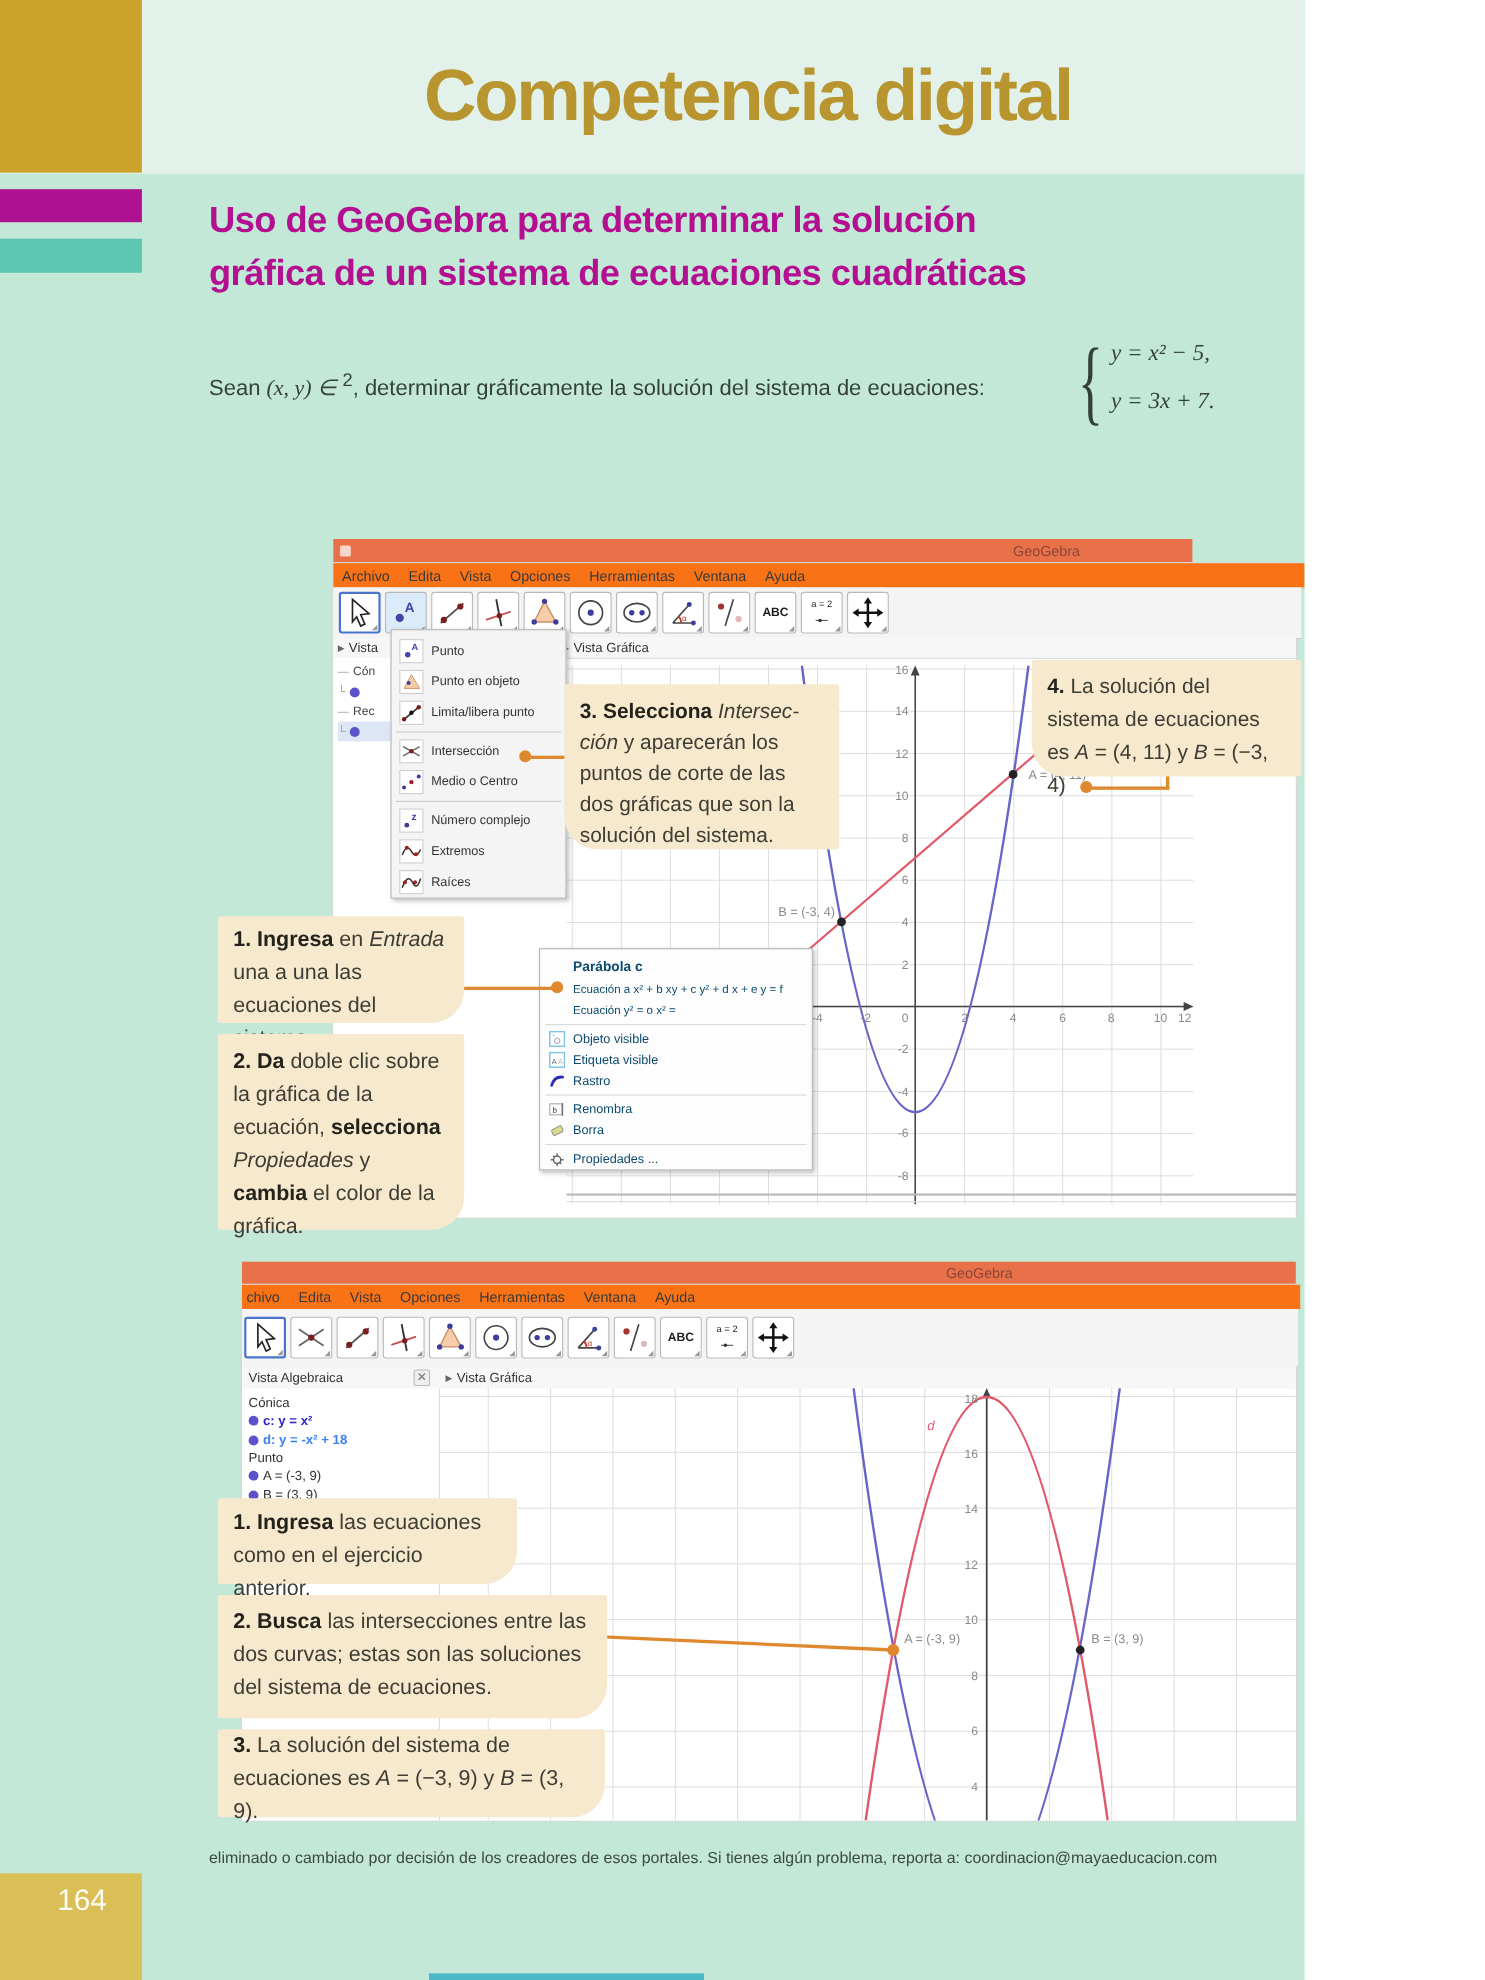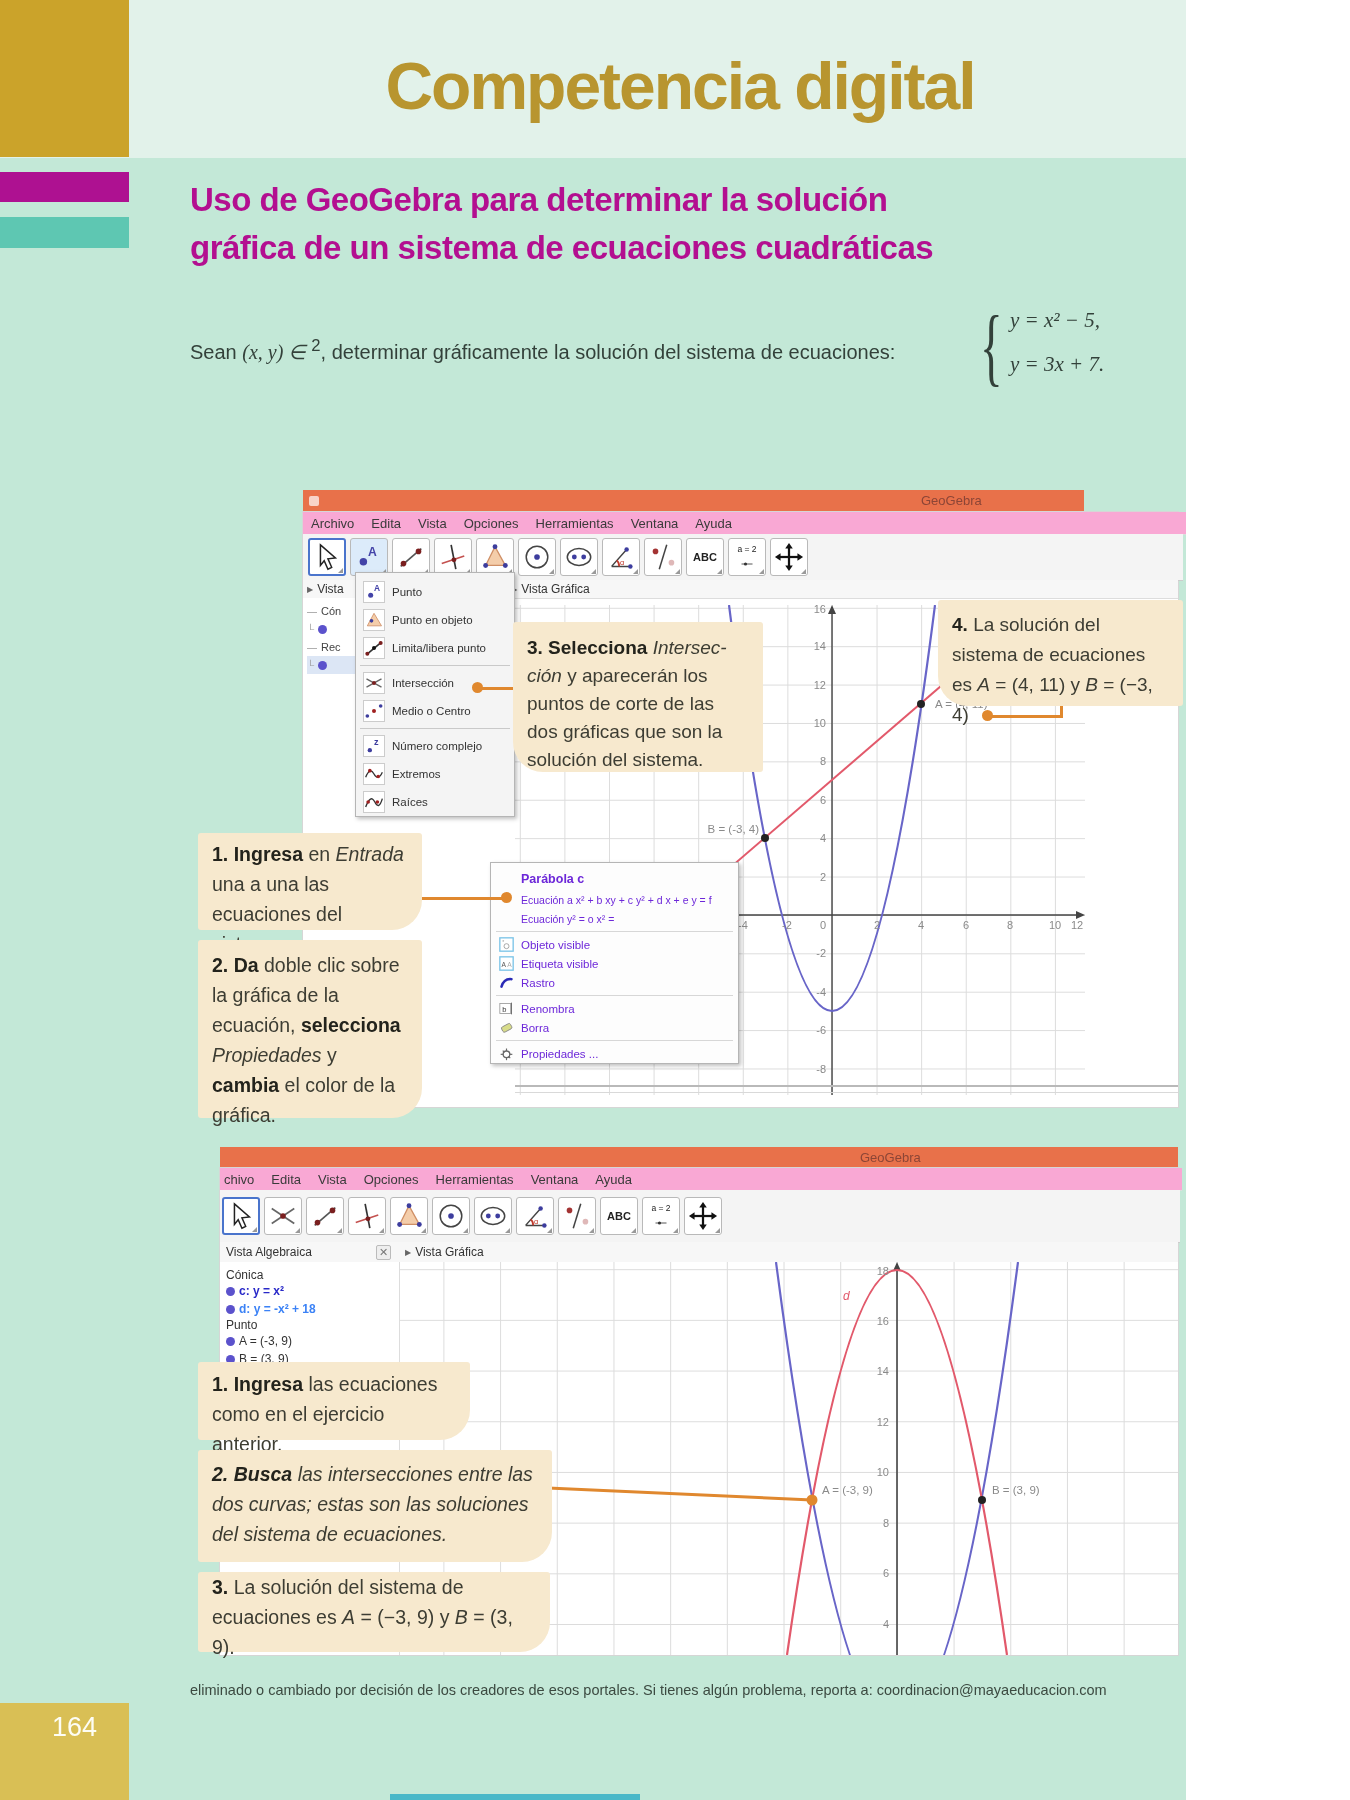--- a/index.html
+++ b/index.html
@@ -14,21 +14,21 @@
   .heading{left:190px;top:176px;font-size:33px;font-weight:bold;letter-spacing:-.5px;line-height:48px;color:#b30f90;white-space:nowrap;}
   .intro{left:190px;top:336px;font-size:20px;color:#33413a;white-space:nowrap;}
   .mathit{font-family:"Liberation Serif",serif;font-style:italic;}
   .brace{left:980px;top:296px;font-family:"Liberation Serif",serif;font-size:86px;font-weight:300;color:#33413a;transform:scaleX(.55);transform-origin:left center;}
   .eq{left:1010px;font-family:"Liberation Serif",serif;font-style:italic;font-size:21px;color:#33413a;white-space:nowrap;}
   
   .win{background:transparent;}
   .titlebar{background:#e8714a;}
   .wtitle{font-size:13px;color:#8c4536;}
   .winbody{background:#fff;box-shadow:0 0 0 1px #d6d6d6;}
-  .menubar{background:#f9a8d4;border-bottom:1px solid #ddd;display:flex;align-items:center;padding-left:8px;}
+  .menubar{background:#f97316;border-bottom:1px solid #ddd;display:flex;align-items:center;padding-left:8px;}
   .menu-item{font-size:13px;color:#3a3a3a;margin-right:17px;white-space:nowrap;}
   .toolbar{background:#f4f4f4;border-bottom:1px solid #ccc;display:flex;align-items:center;padding-left:5px;gap:4px;}
   .tbtn{width:38px;height:38px;background:#fff;border:1px solid #b9b9b9;border-radius:3px;position:relative;display:flex;align-items:center;justify-content:center;box-sizing:border-box;flex:0 0 auto;}
   .tbtn.sel{border:2px solid #4a74cc;}
   .tbtn.open{background:#dcebfa;}
   .tbtn svg{width:30px;height:30px;}
   .tbtn .caret{position:absolute;right:1px;bottom:1px;width:0;height:0;border-left:5px solid transparent;border-bottom:5px solid #999;}
   .tb-label{font-size:11px;font-weight:bold;color:#222;}
   .tb-slider{font-size:8.5px;color:#222;line-height:8px;text-align:center;}
   .hdrrow{background:#f7f7f7;border-bottom:1px solid #ddd;font-size:12px;color:#333;display:flex;align-items:center;}
@@ -38,21 +38,21 @@
   .sidebar{background:#fff;overflow:hidden;font-size:11px;color:#444;}
   .treerow{display:flex;align-items:center;gap:4px;height:18px;white-space:nowrap;}
   .bullet{width:9px;height:9px;border-radius:50%;background:#5b52cc;flex:0 0 auto;}
   .dash{color:#999;font-size:10px;}
   
   .ddmenu{background:#f4f4f4;border:1px solid #b5b5b5;box-shadow:2px 2px 4px rgba(0,0,0,.25);padding-top:5px;}
   .dd-item{display:flex;align-items:center;height:28px;font-size:11.5px;color:#333;padding:0 7px;gap:7px;}
   .dd-item svg{width:20px;height:20px;background:#fff;border:1px solid #ccc;flex:0 0 auto;}
   .ddsep{height:1px;background:#c9c9c9;margin:3px 4px;}
   .ctxmenu{background:#fdfdfd;border:1px solid #b5b5b5;box-shadow:2px 2px 4px rgba(0,0,0,.25);}
-  .cm-row{display:flex;align-items:center;height:19px;padding:0 8px;gap:7px;font-size:11.5px;color:#6d28d9;}
+  .cm-row{display:flex;align-items:center;height:19px;padding:0 8px;gap:7px;font-size:11.5px;color:#0c4a6e;}
   .cm-row .ic{width:15px;height:15px;flex:0 0 auto;}
   .cm-head{font-weight:bold;font-size:12.5px;height:23px;padding-top:4px;}
   .cm-noic{padding-left:30px;}
   .cmsep{height:1px;background:#d7d7d7;margin:3px 5px;}
   
   .grid1{background-color:#fff;background-image:linear-gradient(to right,#dcdcdc 1px,transparent 1px),linear-gradient(to bottom,#dcdcdc 1px,transparent 1px);background-size:44.6px 38.4px;background-position:4.8px 2.8px;}
   .grid2{background-color:#fff;background-image:linear-gradient(to right,#dcdcdc 1px,transparent 1px),linear-gradient(to bottom,#dcdcdc 1px,transparent 1px);background-size:56.7px 50.7px;background-position:43.4px 7.2px;}
   .gsvg{position:absolute;left:0;top:0;}
   text{font-family:"Liberation Sans",sans-serif;}
   .ticktxt{font-size:11px;fill:#8a8a8a;}
@@ -635,21 +635,21 @@
       </div>
     </div>
   </div>
 
   <svg class="abs" style="left:548px;top:1480px;" width="272" height="28">
     <line x1="0" y1="8" x2="264" y2="20" stroke="#e0882e" stroke-width="3"></line>
     <circle cx="264" cy="20" r="5.5" fill="#e0882e"></circle>
   </svg>
 
   <div class="abs callout rb" style="left:198px;top:1362px;width:272px;height:78px;padding:7px 14px;"><b>1. Ingresa</b><span> las ecuaciones como en el ejercicio anterior.</span></div>
-  <div class="abs callout rb" style="left:198px;top:1450px;width:354px;height:112px;padding:9px 14px;font-style:italic;"><b>2. Busca</b><span> las intersecciones entre las dos curvas; estas son las soluciones del sistema de ecuaciones.</span></div>
+  <div class="abs callout rb" style="left:198px;top:1450px;width:354px;height:112px;padding:9px 14px;"><b>2. Busca</b><span> las intersecciones entre las dos curvas; estas son las soluciones del sistema de ecuaciones.</span></div>
   <div class="abs callout rb" style="left:198px;top:1572px;width:352px;height:80px;padding:0 14px;"><b>3.</b><span> La solución del sistema de ecuaciones es </span><i>A</i><span> = (−3, 9) y </span><i>B</i><span> = (3, 9).</span></div>
 
   <div class="abs credit" style="left:1191px;top:1600px;">Geogebra.</div>
 
   <div class="abs footer" style="left:190px;top:1682px;">eliminado o cambiado por decisión de los creadores de esos portales. Si tienes algún problema, reporta a: coordinacion@mayaeducacion.com</div>
   <div class="abs goldsq"></div>
   <div class="abs pagenum">164</div>
   <div class="abs btmbar"></div>
 
 </div>

